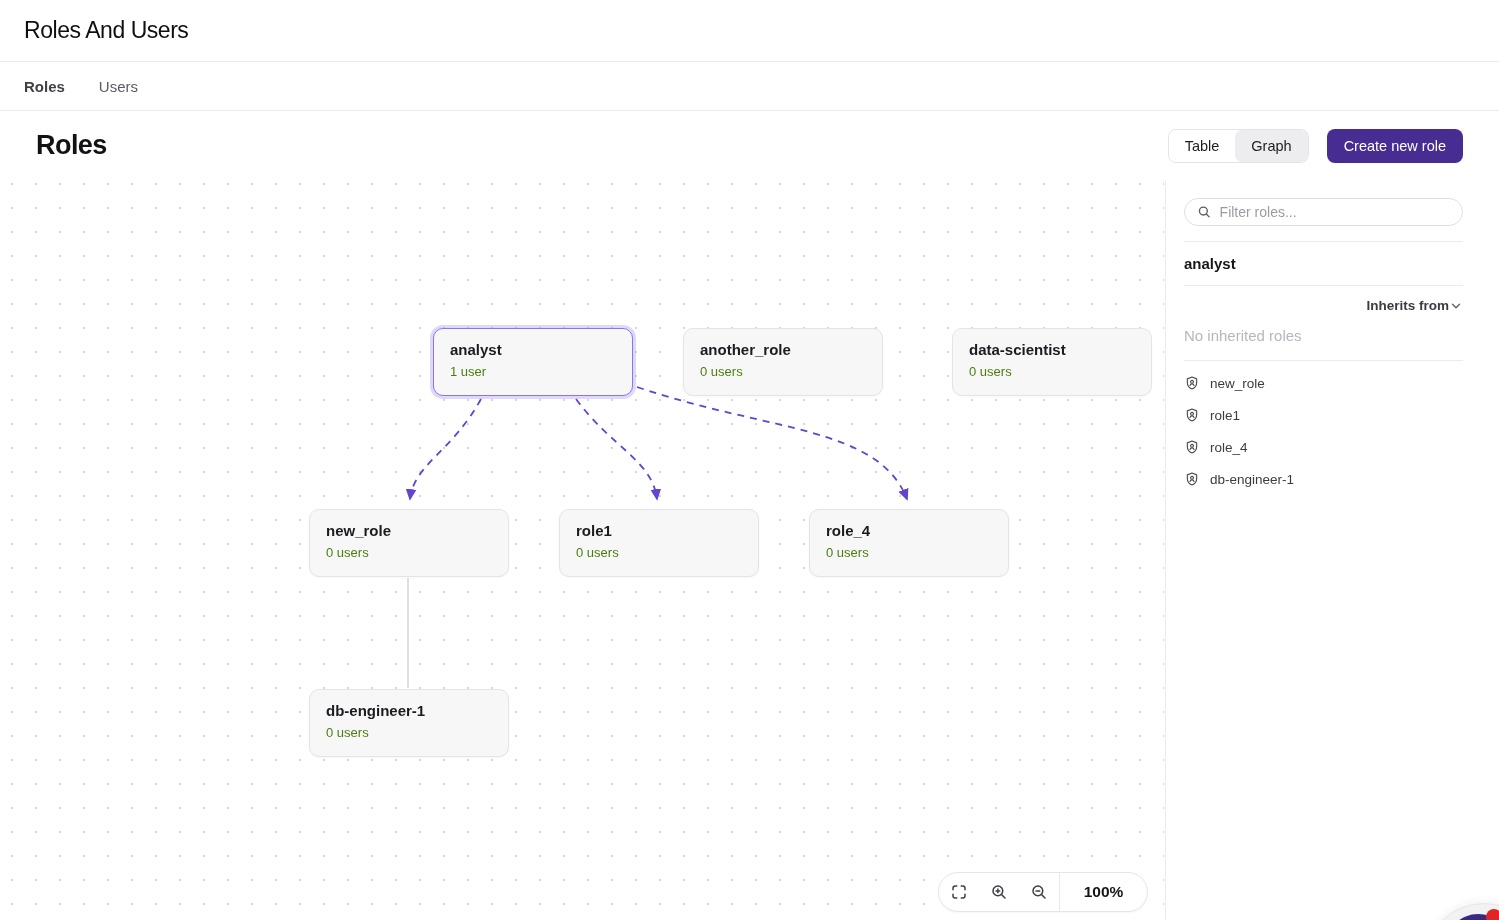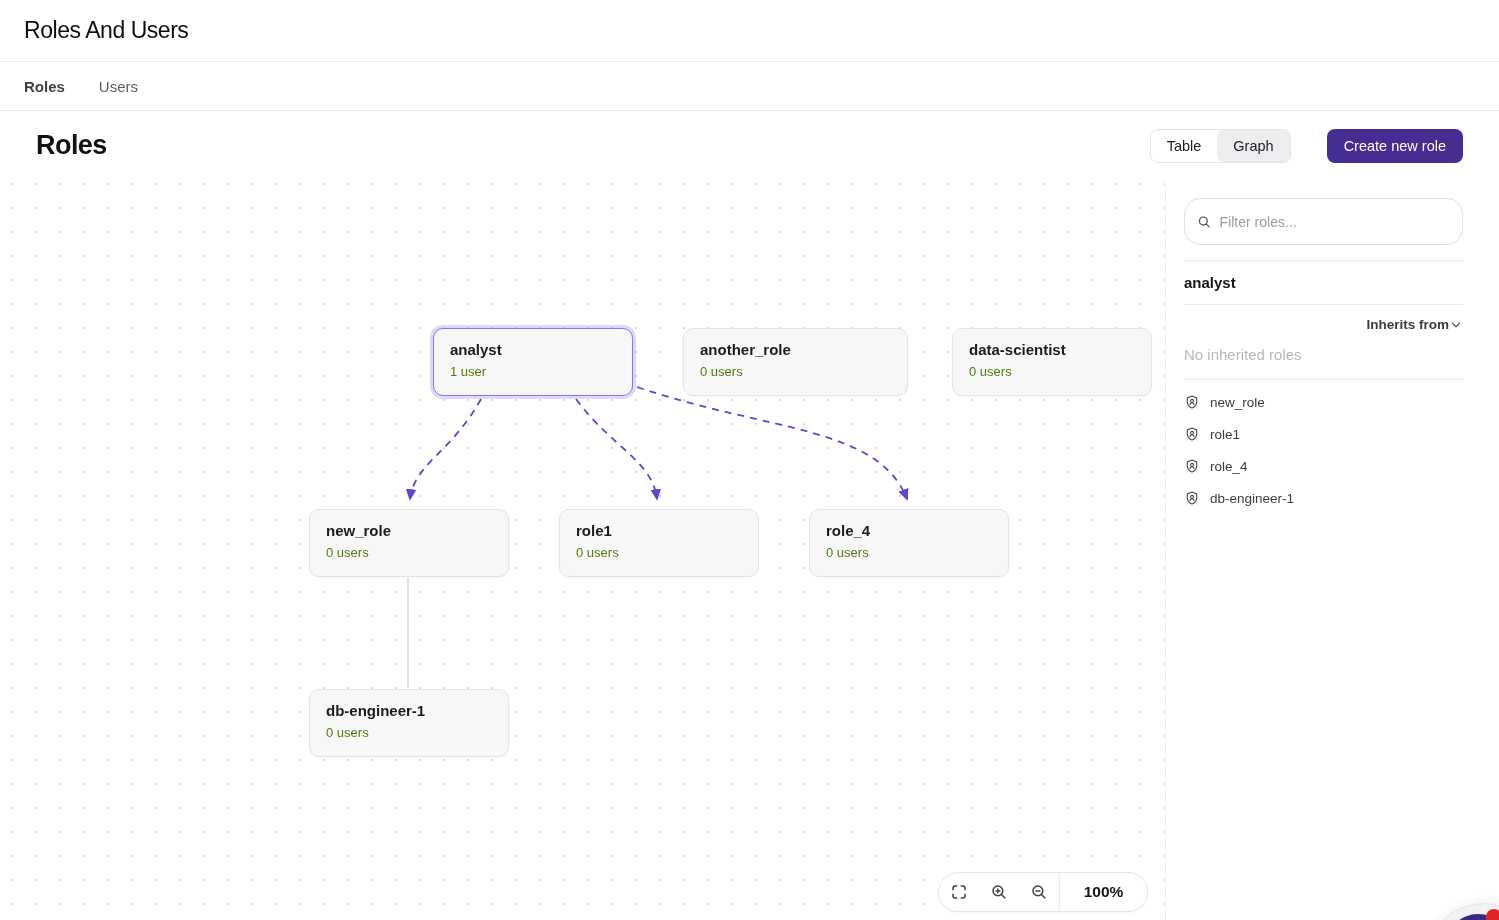--- a/index.html
+++ b/index.html
@@ -28,21 +28,21 @@
   }
   .nav-tab { font-size: 15px; color: #5b5b66; cursor: pointer; }
   .nav-tab.active { color: #3f3f48; font-weight: 600; }
 
   
   .toolbar {
     position: absolute; top: 111px; left: 0; right: 0; height: 69px;
     display: flex; align-items: center; background: #fff; padding: 0 36px; z-index: 4;
   }
   .page-title { font-size: 27px; font-weight: 700; letter-spacing: -0.02em; color: #121216; }
-  .toolbar-right { margin-left: auto; display: flex; align-items: center; gap: 36px; }
+  .toolbar-right { margin-left: auto; display: flex; align-items: center; gap: 18px; }
   .segmented {
     display: inline-flex; border: 1px solid #e4e4e7; border-radius: 8px;
     background: #fff; overflow: hidden; height: 34px;
   }
   .segment {
     display: flex; align-items: center; padding: 0 16px; font-size: 14.5px;
     color: #1c1c21; cursor: pointer; background: #fff;
   }
   .segment.selected { background: #ededf0; border-radius: 7px; }
   .btn-primary {
@@ -83,21 +83,21 @@
   .zoom-divider { width: 1px; height: 38px; background: #e9e9ec; }
   .zoom-label { flex: 1; text-align: center; font-size: 15.5px; font-weight: 600; color: #16161a; }
 
   
   .sidebar {
     position: absolute; top: 180px; left: 1165px; width: 334px; height: 740px;
     border-left: 1px solid #ebebee; background: #fff; padding: 0 36px 0 18px;
   }
   .filter-wrap { padding: 18px 0 15px 0; border-bottom: 1px solid #ebebee; }
   .filter-input-box {
-    display: flex; align-items: center; gap: 8px; height: 47px;
+    display: flex; align-items: center; gap: 8px; height: 28px;
     border: 1px solid #e0e0e4; border-radius: 16px; padding: 0 12px; background: #fff;
   }
   .filter-input-box input {
     border: none; outline: none; font-size: 14px; color: #3f3f46; width: 100%;
     font-family: "Liberation Sans", "DejaVu Sans", sans-serif; background: transparent;
   }
   .filter-input-box input::placeholder { color: #9b9ba4; }
   .role-name-block { padding: 13px 0; border-bottom: 1px solid #ebebee; }
   .role-name { font-size: 15px; font-weight: 700; color: #17171b; }
   .section-header {
@@ -190,21 +190,21 @@
           <line x1="8" y1="10.5" x2="13" y2="10.5"></line>
         </svg>
       </button>
       <div class="zoom-divider"></div>
       <div class="zoom-label">100%</div>
     </div>
   <div class="node selected" style="left: 433px; top: 148px; width: 200px; height: 68px;">
         <span class="node-title">analyst</span>
         <span class="node-subtitle">1 user</span>
       </div>
-      <div class="node" style="left: 683px; top: 148px; width: 225px; height: 68px;">
+      <div class="node" style="left: 683px; top: 148px; width: 200px; height: 68px;">
         <span class="node-title">another_role</span>
         <span class="node-subtitle">0 users</span>
       </div>
       <div class="node" style="left: 952px; top: 148px; width: 200px; height: 68px;">
         <span class="node-title">data-scientist</span>
         <span class="node-subtitle">0 users</span>
       </div>
       <div class="node" style="left: 309px; top: 329px; width: 200px; height: 68px;">
         <span class="node-title">new_role</span>
         <span class="node-subtitle">0 users</span>

